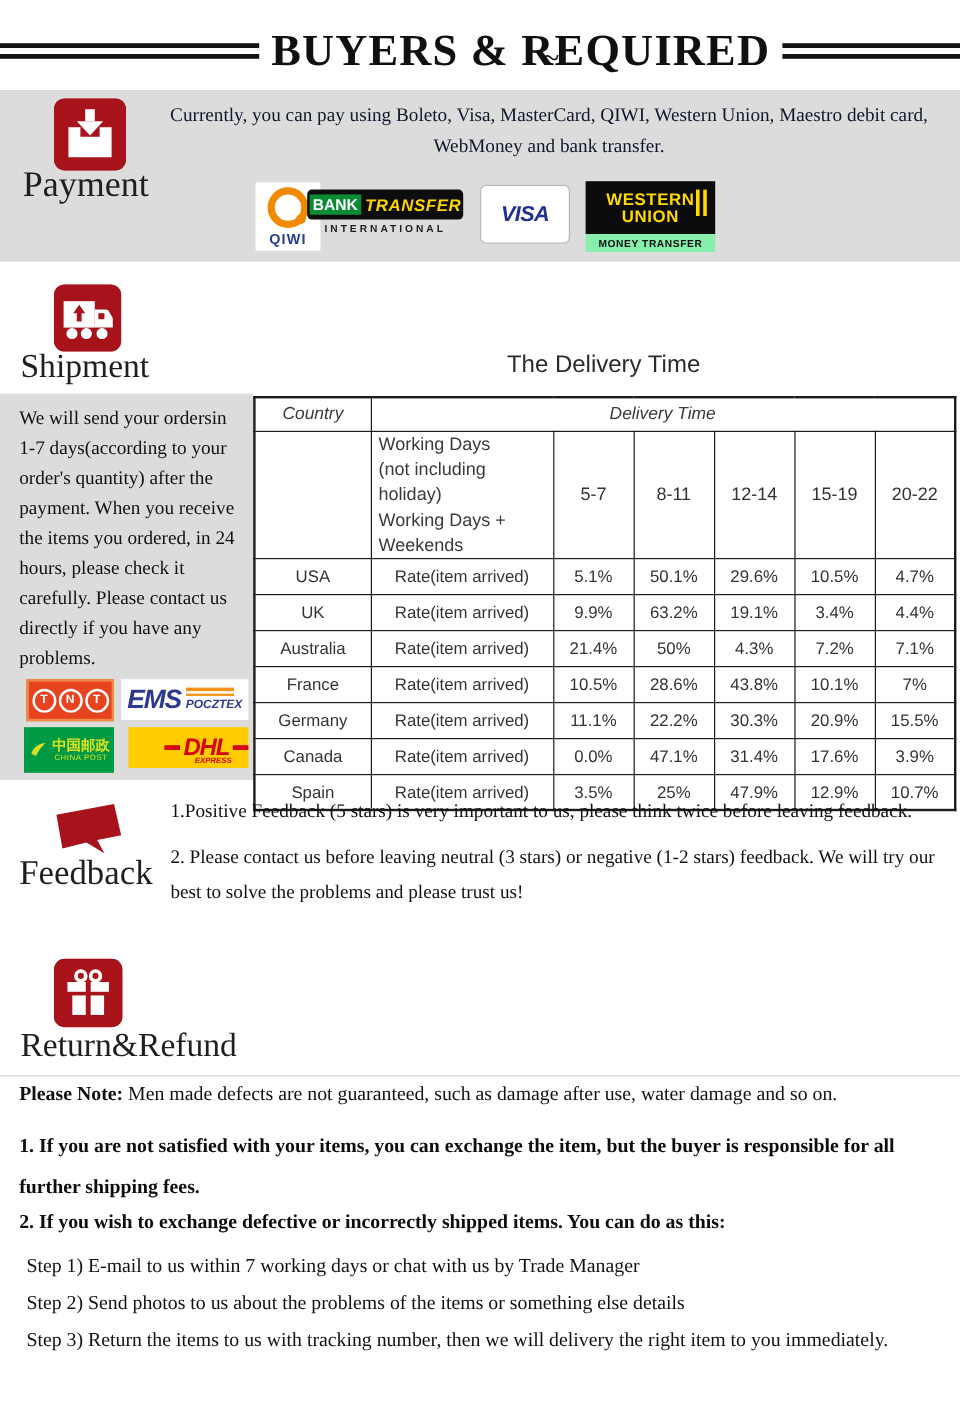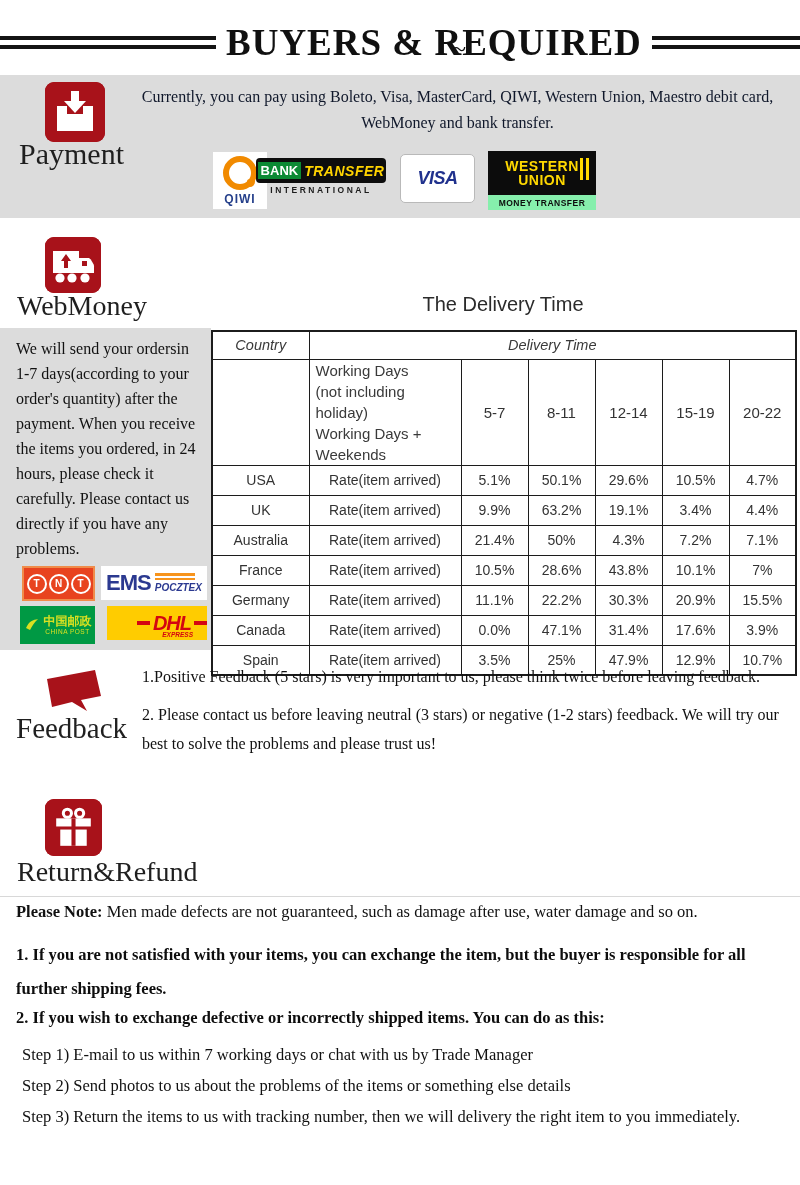--- a/index.html
+++ b/index.html
@@ -58,21 +58,21 @@
   .dt-title{position:absolute;left:211px;top:293px;width:584px;text-align:center;font-family:"Liberation Sans",sans-serif;font-size:20px;color:#2b2b2b;}
   .ship-panel{position:absolute;left:0;top:328px;width:211px;height:322px;background:#dcdcdc;}
   .ship-note{padding:8px 6px 0 16px;font-size:16px;line-height:25px;color:#111;}
 
   
   .carrier{position:absolute;box-sizing:border-box;}
   .tnt{left:22px;top:238px;width:73px;height:35px;background:#e8431f;border:2px solid #f08c4a;display:flex;align-items:center;justify-content:center;gap:2px;}
   .tnt-circ{width:16px;height:16px;border:2px solid #fff;border-radius:50%;display:flex;align-items:center;justify-content:center;
             color:#fff;font-family:"Liberation Sans",sans-serif;font-weight:700;font-size:10px;}
   .ems{left:101px;top:238px;width:106px;height:34px;background:#fff;display:flex;align-items:center;justify-content:center;gap:4px;}
-  .ems-word{font-family:"Liberation Sans",sans-serif;font-weight:700;font-size:22px;color:#2b3990;letter-spacing:-1px;}
+  .ems-word{font-family:"Liberation Sans",sans-serif;font-weight:700;font-style:italic;font-size:22px;color:#2b3990;letter-spacing:-1px;}
   .ems-right{display:flex;flex-direction:column;gap:2px;}
   .ems-stripe{width:40px;height:2.5px;background:#f7941d;}
   .ems-pocztex{font-family:"Liberation Sans",sans-serif;font-weight:700;font-style:italic;font-size:10px;color:#2b3990;}
   .cpost{left:20px;top:278px;width:75px;height:38px;background:#009944;display:flex;align-items:center;justify-content:center;gap:4px;}
   .cpost-col{display:flex;flex-direction:column;align-items:center;line-height:1;}
   .cpost-cn{color:#d9e021;font-weight:700;font-size:12px;font-family:"Liberation Sans",sans-serif;}
   .cpost-en{color:#d9e021;font-size:6.5px;letter-spacing:.5px;margin-top:2px;font-family:"Liberation Sans",sans-serif;}
   .dhl{left:107px;top:278px;width:100px;height:34px;background:#ffcc00;position:absolute;display:flex;align-items:center;justify-content:flex-end;gap:3px;}
   .dhl-dash{width:13px;height:4px;background:#d40511;}
   .dhl-word{font-family:"Liberation Sans",sans-serif;font-weight:700;font-style:italic;font-size:20px;color:#d40511;letter-spacing:-1px;}
@@ -168,21 +168,21 @@
   <svg class="ship-icon red-sq" viewBox="0 0 56 56">
     <rect x="0" y="0" width="56" height="56" rx="5" fill="#a8121a"></rect>
     <rect x="8" y="14" width="26" height="22" fill="#fff"></rect>
     <polygon points="21,17 26,24 23,24 23,31 19,31 19,24 16,24" fill="#a8121a"></polygon>
     <path d="M34 21 h9 c1.2 0 2.2 .6 2.8 1.6 l2.7 4.6 c.4 .7 .5 1.3 .5 2 v6.8 h-15 Z" fill="#fff"></path>
     <rect x="37" y="24" width="5" height="5" fill="#a8121a"></rect>
     <circle cx="15" cy="41" r="4.6" fill="#fff"></circle>
     <circle cx="27" cy="41" r="4.6" fill="#fff"></circle>
     <circle cx="40" cy="41" r="4.6" fill="#fff"></circle>
   </svg>
-  <div class="sec-label ship-label">WebMoney</div>
+  <div class="sec-label ship-label">Shipment</div>
   <div class="dt-title">The Delivery Time</div>
 
   <div class="ship-panel">
     <div class="ship-note">We will send your ordersin 1-7 days(according to your order's quantity) after the payment. When you receive the items you ordered, in 24  hours, please check it carefully. Please  contact us directly if you have any problems.</div>
 
     <div class="carrier tnt">
       <span class="tnt-circ">T</span>
       <span class="tnt-circ">N</span>
       <span class="tnt-circ">T</span>
     </div>

